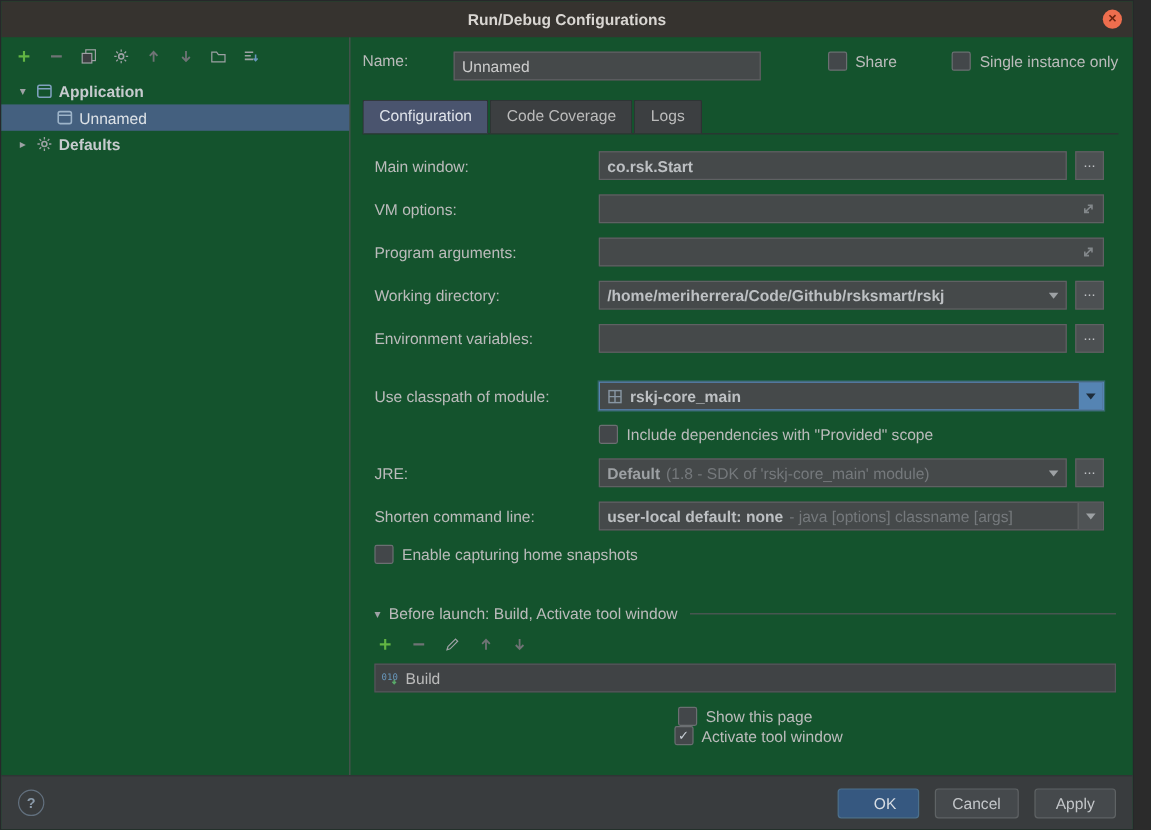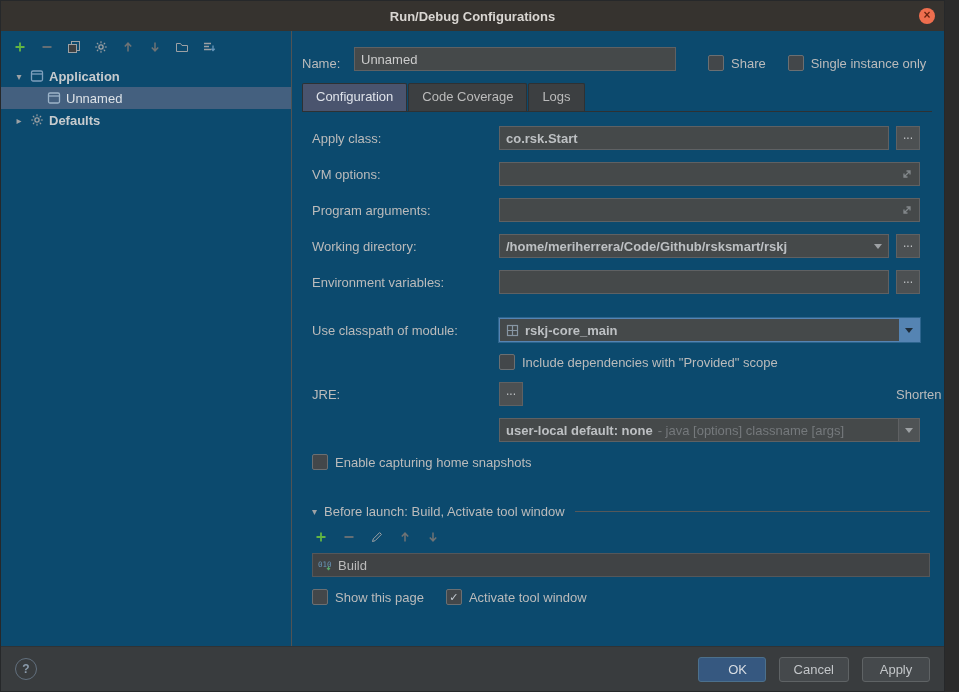--- a/index.html
+++ b/index.html
@@ -1,16 +1,16 @@
 <!DOCTYPE html>
 <html><head>
 <meta charset="utf-8">
 <style>
   html,body{margin:0;padding:0;background:#2b2b2b;}
-  .window{width:945px;height:692px;background:#0c4a6e;display:flex;flex-direction:column;
+  .window{width:945px;height:692px;background:#14532d;display:flex;flex-direction:column;
           font-family:"Liberation Sans",sans-serif;font-size:13px;color:#bbbbbb;
           box-sizing:border-box;border:1px solid #26282a;overflow:hidden;}
   
   .titlebar{height:30px;flex:0 0 30px;background:#36332f;display:flex;align-items:center;
             justify-content:center;position:relative;color:#d9d6d2;font-weight:bold;}
   .close-btn{position:absolute;right:9px;top:7px;width:16px;height:16px;border-radius:50%;
              background:#ee6e4e;color:#6b2410;font-size:12px;line-height:15px;text-align:center;
              font-weight:bold;cursor:pointer;}
   
   .body{flex:1;display:flex;min-height:0;}
@@ -19,21 +19,21 @@
   .icon-btn{width:18px;height:18px;display:flex;align-items:center;justify-content:center;cursor:pointer;}
   .tree{padding-top:2px;}
   .tree-row{height:22px;display:flex;align-items:center;gap:5px;padding-left:12px;cursor:pointer;}
   .tree-row .tw{width:12px;font-size:10px;color:#9ea2a5;text-align:center;flex:0 0 12px;}
   .tree-row .lbl{white-space:nowrap;}
   .tree-row.group .lbl{font-weight:bold;color:#c7cbce;}
   .tree-row.child{padding-left:46px;}
   .tree-row.selected{background:#44607f;color:#dde2e7;}
   
   .main{flex:1;display:flex;flex-direction:column;padding:8px 12px 0 10px;min-width:0;}
-  .name-row{display:flex;align-items:flex-end;height:28px;margin:4px 0 6px 0;}
+  .name-row{display:flex;align-items:flex-start;height:28px;margin:4px 0 6px 0;gap:24px;}
   .name-row .flabel{width:52px;flex:0 0 52px;}
   .name-input{width:322px;height:24px;box-sizing:border-box;background:#45494a;border:1px solid #5f6163;
               color:#cccccc;font:13px "Liberation Sans",sans-serif;padding:0 6px;outline:none;}
   .check-group{display:flex;align-items:center;gap:7px;cursor:pointer;white-space:nowrap;}
   .cg-share{margin-left:32px;}
   .cg-si{margin-left:22px;}
   .checkbox{width:14px;height:14px;flex:0 0 14px;background:#43474a;border:1px solid #6b6f72;border-radius:2px;
             display:inline-flex;align-items:center;justify-content:center;color:#c6cdd4;font-size:11px;box-sizing:content-box;}
   .checkbox.checked::after{content:attr(data-glyph);}
   
@@ -67,21 +67,21 @@
           color:#c0c3c6;display:flex;align-items:center;justify-content:flex-start;justify-content:center;
           cursor:pointer;font-size:12px;line-height:10px;padding-bottom:6px;}
   
   .before-launch{margin-top:34px;padding:0 2px 0 10px;}
   .bl-header{display:flex;align-items:center;cursor:pointer;}
   .bl-header .tw{font-size:10px;color:#9ea2a5;margin-right:7px;}
   .bl-line{flex:1;border-top:1px solid #55585a;margin-left:10px;height:0;}
   .bl-toolbar{display:flex;align-items:center;gap:10px;padding:9px 0 5px 0;}
   .bl-list{margin-top:2px;border:1px solid #54575a;background:#404345;height:22px;display:flex;
            align-items:center;gap:6px;padding:0 5px;cursor:pointer;}
-  .bl-checks{display:flex;align-items:center;margin-top:12px;}
+  .bl-checks{display:flex;align-items:center;margin-top:12px;flex-direction:column;}
   .bl-checks .check-group + .check-group{margin-left:22px;}
   
   .footer{height:44px;flex:0 0 44px;display:flex;align-items:center;gap:13px;padding:0 14px;
           background:#393c3e;border-top:1px solid #303335;}
   .help-btn{width:20px;height:20px;border-radius:50%;border:1px solid #62707e;color:#8b9bab;
             display:flex;align-items:center;justify-content:center;font-weight:bold;font-size:12px;
             cursor:pointer;margin-right:auto;}
   .btn{min-width:68px;height:25px;box-sizing:border-box;border-radius:3px;display:flex;align-items:center;
        justify-content:center;background:#45494c;border:1px solid #5f6365;color:#c3c6c9;cursor:pointer;padding:0 14px;}
   .btn.primary{background:#365880;border-color:#4c708c;color:#d8dde3;padding-left:26px;}
@@ -189,21 +189,21 @@
       </div>
 
       <div class="tabs">
         <div class="tab selected">Configuration</div>
         <div class="tab">Code Coverage</div>
         <div class="tab">Logs</div>
       </div>
 
       <div class="form">
 
-        <span class="flabel">Apply class:</span>
+        <span class="flabel">Main window:</span>
         <div class="field">
           <span class="ftext">co.rsk.Start</span>
         </div>
         <div class="browse">...</div>
 
         <span class="flabel">VM options:</span>
         <div class="field c2">
           <span class="ftext"></span>
           <span class="exp-ic">
             <svg width="12" height="12">
@@ -251,20 +251,27 @@
           </span>
         </div>
 
         <span class="flabel"></span>
         <span class="check-group c2">
           <span class="checkbox" data-glyph="✓"></span>
           <span>Include dependencies with "Provided" scope</span>
         </span>
 
         <span class="flabel">JRE:</span>
+        <div class="field combo dim">
+          <span class="ftext" style="flex:0 0 auto;">Default</span>
+          <span class="fhint" style="flex:1;">(1.8 - SDK of 'rskj-core_main' module)</span>
+          <span class="combo-btn">
+            <span class="arrow-down"></span>
+          </span>
+        </div>
         <div class="browse">...</div>
 
         <span class="flabel">Shorten command line:</span>
         <div class="field combo c2">
           <span class="ftext" style="flex:0 0 auto;">user-local default: none</span>
           <span class="fhint" style="flex:1;">- java [options] classname [args]</span>
           <span class="combo-btn boxed">
             <span class="arrow-down"></span>
           </span>
         </div>

